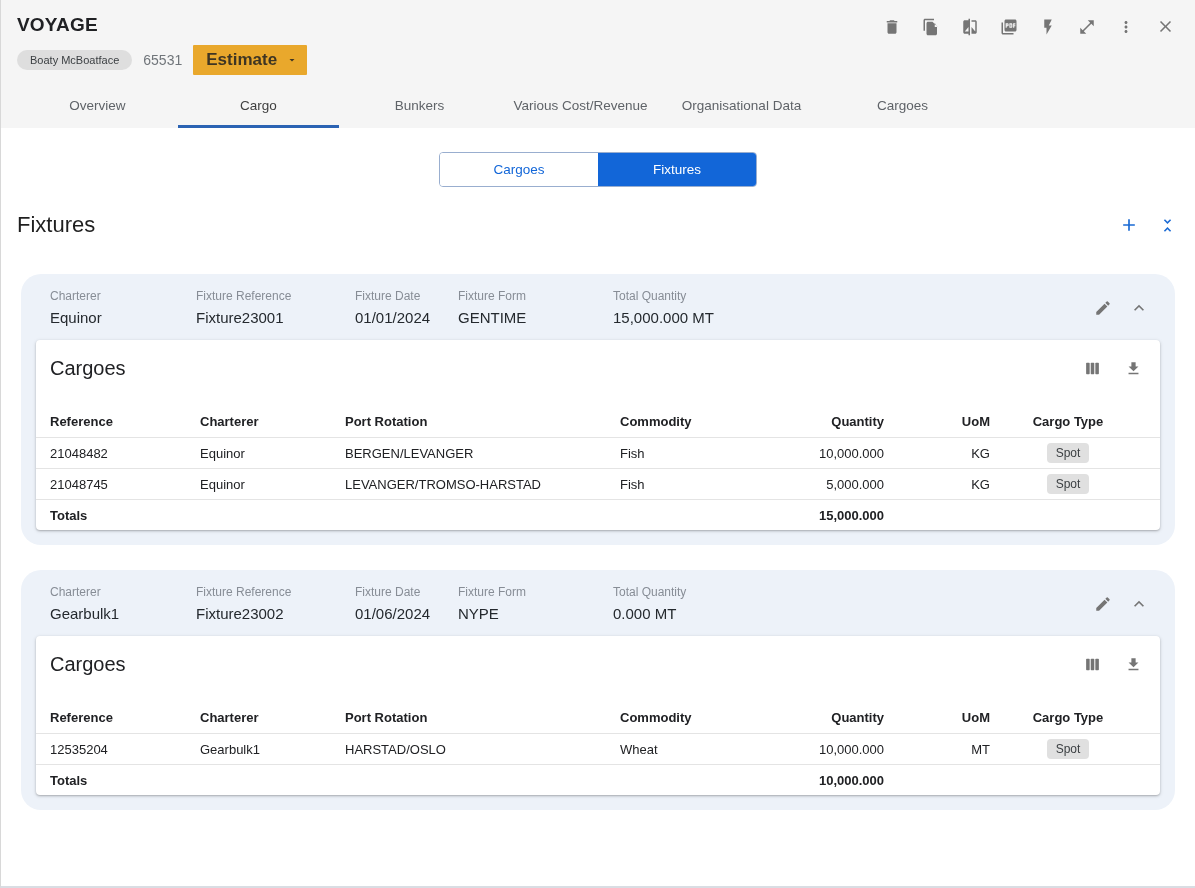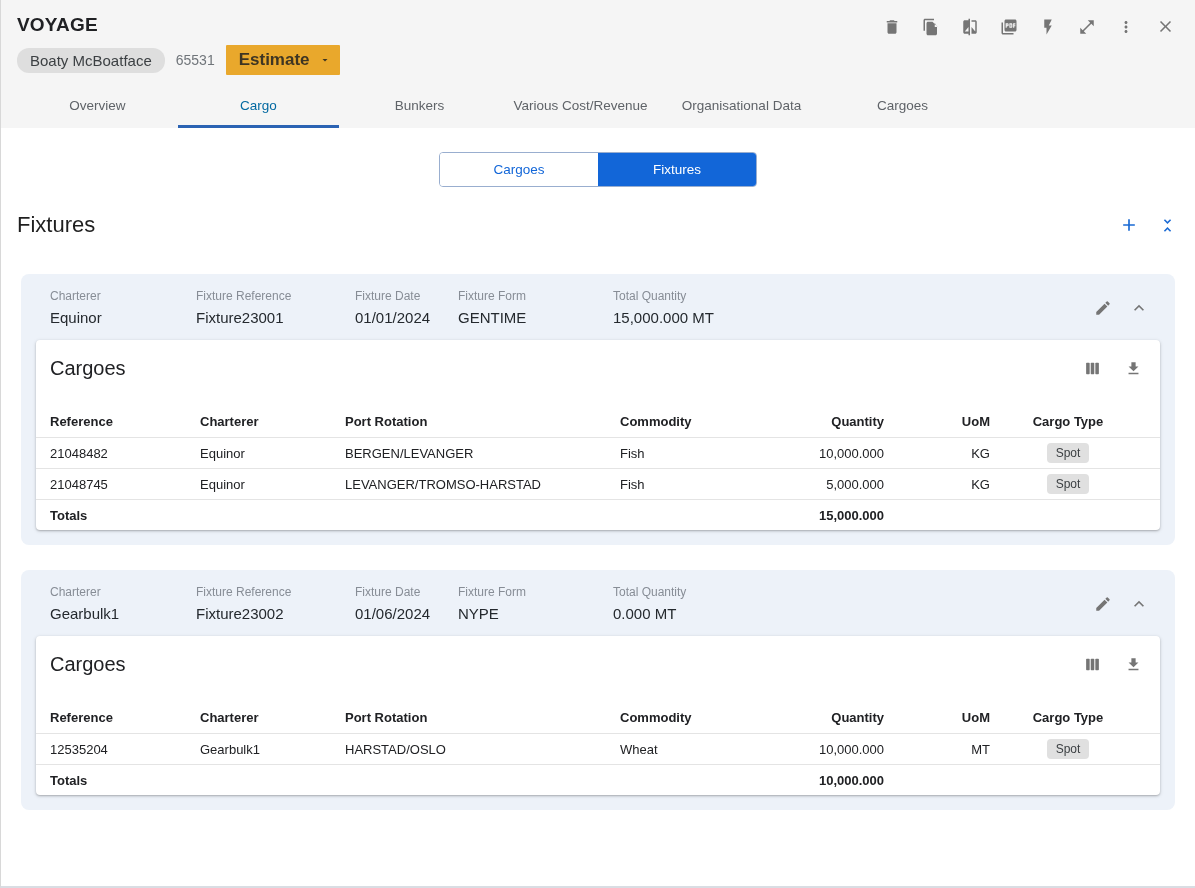--- a/index.html
+++ b/index.html
@@ -12,49 +12,49 @@
   svg { display:block; }
   .icon-btn { background:none; border:none; padding:0; cursor:pointer; display:flex; align-items:center; }
 
   
   .app-header { background:#f5f5f5; padding:14px 16px 0 16px; }
   .header-top { display:flex; justify-content:space-between; align-items:flex-start; }
   .page-title { font-size:19px; font-weight:700; color:#202124; letter-spacing:.2px; }
   .toolbar { display:flex; align-items:center; gap:21px; margin-top:3px; margin-right:4px; }
   .toolbar svg { fill:#757575; }
   .header-sub { display:flex; align-items:center; gap:11px; margin-top:9px; }
-  .chip { background:#dedede; border-radius:12px; padding:4px 13px; font-size:15px; color:#3c4043; border:none; }
+  .chip { background:#dedede; border-radius:12px; padding:4px 13px; font-size:11px; color:#3c4043; border:none; }
   .voyage-id { color:#70757a; font-size:14px; }
   .estimate-btn { background:#e9a82c; border:none; border-radius:1px; padding:5px 9px 5px 13px;
     font-size:17px; font-weight:700; color:#3e3523; display:flex; align-items:center; gap:9px; cursor:pointer; }
   .estimate-btn svg { fill:#3e3523; }
 
   
   .tabs { display:flex; margin-top:10px; }
   .tab { width:161px; text-align:center; padding:13px 0 15px 0; font-size:13.5px; color:#5f6368;
     position:relative; cursor:pointer; background:none; border:none; font-family:inherit; }
-  .tab.active { color:#0369a1; }
+  .tab.active { color:#404040; }
   .tab.active::after { content:""; position:absolute; left:0; right:0; bottom:0; height:3px; background:#2b63b3; }
 
   
   .view-toggle { width:318px; height:35px; margin:24px auto 0 auto; display:flex;
     border-radius:4px; overflow:hidden; border:1px solid #99aecf; }
   .vt-option { flex:1; display:flex; align-items:center; justify-content:center; font-size:13.5px;
     cursor:pointer; background:#fff; border:none; font-family:inherit; }
   .vt-option.cargoes { color:#1266d8; }
   .vt-option.fixtures { color:#fff; background:#1266d8; }
 
   
   .section-head { display:flex; justify-content:space-between; align-items:center; padding:25px 18px 0 16px; }
   .section-title { font-size:22px; color:#1f1f1f; font-weight:400; }
   .section-actions { display:flex; align-items:center; gap:19px; }
   .section-actions svg { fill:#1a6ad4; }
 
   
-  .fixture-card { margin:36px 20px 0 20px; background:#edf2f9; border-radius:8px; padding-bottom:15px; }
+  .fixture-card { margin:36px 20px 0 20px; background:#edf2f9; border-radius:20px; padding-bottom:15px; }
   .fixture-card + .fixture-card { margin-top:25px; }
   .fixture-head { display:flex; align-items:flex-start; padding:15px 26px 12px 29px; }
   .f-field { padding-right:10px; }
   .f-w1 { width:146px; } .f-w2 { width:159px; } .f-w3 { width:103px; } .f-w4 { width:155px; } .f-w5 { flex:1; }
   .f-label { font-size:12px; color:#878d96; }
   .f-value { font-size:15px; color:#24292e; margin-top:6px; }
   .head-actions { margin-left:auto; display:flex; align-items:center; gap:17px; padding-top:9px; }
   .head-actions svg { fill:#757575; }
 
   

